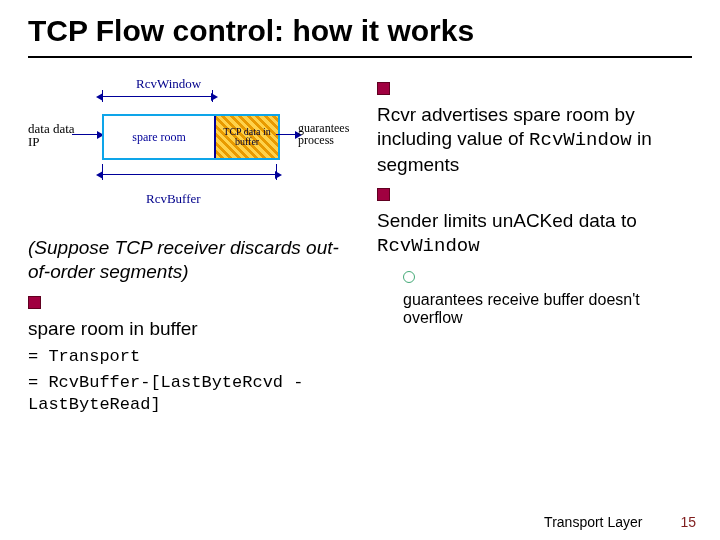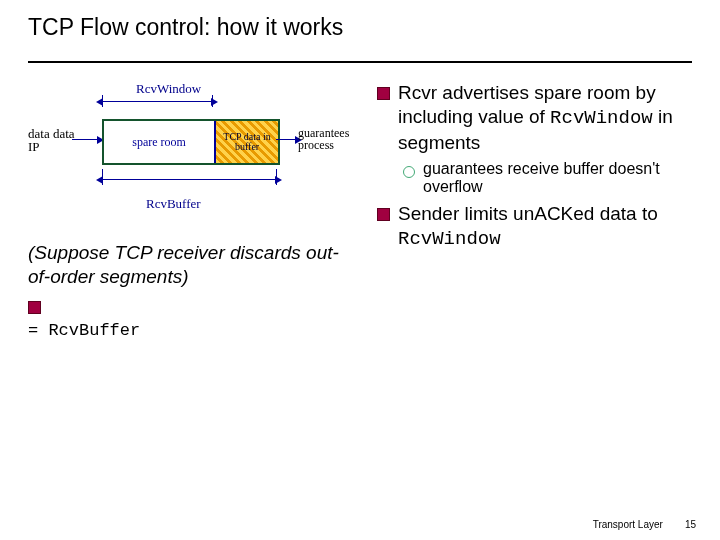--- a/index.html
+++ b/index.html
@@ -10,25 +10,25 @@
     font-family: "Comic Sans MS", cursive, sans-serif;
     color: #000;
     background: #fff;
     position: relative;
     overflow: hidden;
   }
   .slide {
     padding: 14px 28px 10px 28px;
   }
   .title {
-    font-size: 23px;
+    font-size: 30px;
     border-bottom: 2px solid #000;
-    padding-bottom: 20px;
+    padding-bottom: 8px;
     margin-bottom: 18px;
-    font-weight: normal;
+    font-weight: bold;
   }
   .columns {
     display: flex;
     gap: 34px;
   }
   .col {
     flex: 1;
   }
   
   .diagram {
@@ -49,21 +49,21 @@
     border-top:4px solid transparent; border-bottom:4px solid transparent;
   }
   .rcvwin-arrow:before { left:-6px; border-right:7px solid #009; }
   .rcvwin-arrow:after  { right:-6px; border-left:7px solid #009; }
   .rcvwin-tick-l { position:absolute; top:14px; left:74px; width:0; height:12px; border-left:1px solid #009; }
   .rcvwin-tick-r { position:absolute; top:14px; left:184px; width:0; height:12px; border-left:1px solid #009; }
 
   .buffer-box {
     position: absolute; top: 38px; left: 74px;
     width: 174px; height: 42px;
-    border: 2px solid #14532d;
+    border: 2px solid #0ea5e9;
     background: #fff;
     display: flex;
   }
   .spare {
     width: 64%; display:flex; align-items:center; justify-content:center;
     font-size: 12px; color:#009; text-align:center; line-height:1.0;
   }
   .filled {
     width: 36%;
     border-left: 2px solid #009;
@@ -100,33 +100,33 @@
     content:""; position:absolute; top:-4px; width:0;height:0;
     border-top:4px solid transparent; border-bottom:4px solid transparent;
   }
   .rcvbuf-arrow:before { left:-6px; border-right:7px solid #009; }
   .rcvbuf-arrow:after  { right:-6px; border-left:7px solid #009; }
   .rcvbuf-tick-l { position:absolute; top:88px; left:74px; width:0; height:16px; border-left:1px solid #009; }
   .rcvbuf-tick-r { position:absolute; top:88px; left:248px; width:0; height:16px; border-left:1px solid #009; }
 
   
   .pbody { font-size: 19px; line-height:1.25; }
-  .bullet { display:flex; gap:8px; margin-bottom:6px; }
+  .bullet { display:flex; gap:8px; margin-bottom:6px;flex-direction:column; }
   .sq { width:11px; height:11px; background:#a00040; border:1px solid #600020; margin-top:6px; flex-shrink:0; }
   .circ { width:10px; height:10px; border-radius:50%; border:1px solid #4a7; background:#fff; margin-top:6px; flex-shrink:0; }
   .sub { margin-left: 26px; font-size:16px; }
   .eq { font-size:17px; margin-left:0; margin-top:4px; line-height:1.3; }
   .mono { font-family: "Courier New", monospace; }
   .suppose { font-size:19px; margin: 10px 0 6px 0; line-height:1.25;font-style:italic; }
 
   .footer {
     position:absolute; bottom:10px; right:24px;
-    font-size:10px; display:flex; gap:22px; align-items:baseline;
+    font-size:14px; display:flex; gap:38px; align-items:baseline;
   }
-  .footer .pnum { color:#000000; }
+  .footer .pnum { color:#7f1d1d; }
 </style>
 </head>
 <body>
 
 <div class="slide">
   <div class="title">TCP Flow control: how it works</div>
 
   <div class="columns">
     <div class="col">
       <div class="diagram">
@@ -148,40 +148,42 @@
 
         <div class="rcvbuf-tick-l"></div>
           <div class="rcvbuf-tick-r"></div>
         <div class="rcvbuf-arrow"></div>
         <div class="rcvbuf-label">RcvBuffer</div>
       </div>
 
       <div class="suppose">(Suppose TCP receiver discards out-of-order segments)</div>
       <div class="bullet">
         <div class="sq"></div>
+        <div class="pbody">spare room in buffer</div>
       </div>
-      <div class="eq mono">= RcvBuffer</div>
+      <div class="eq mono">= Transport</div>
+      <div class="eq mono">= RcvBuffer-[LastByteRcvd - LastByteRead]</div>
     </div>
 
     <div class="col">
       <div class="bullet">
         <div class="sq"></div>
         <div class="pbody">
           <span>Rcvr advertises spare room by including value of </span><span class="mono">RcvWindow</span><span> in segments</span>
         </div>
       </div>
-      <div class="bullet sub">
-        <div class="circ"></div>
-        <div>guarantees receive buffer doesn't overflow</div>
-      </div>
       <div class="bullet">
         <div class="sq"></div>
         <div class="pbody">
           <span>Sender limits unACKed data to </span><span class="mono">RcvWindow</span>
         </div>
+      </div>
+      <div class="bullet sub">
+        <div class="circ"></div>
+        <div>guarantees receive buffer doesn't overflow</div>
       </div>
     </div>
   </div>
 </div>
 
 <div class="footer">
   <span>Transport Layer</span>
   <span class="pnum">15</span>
 </div>
 

